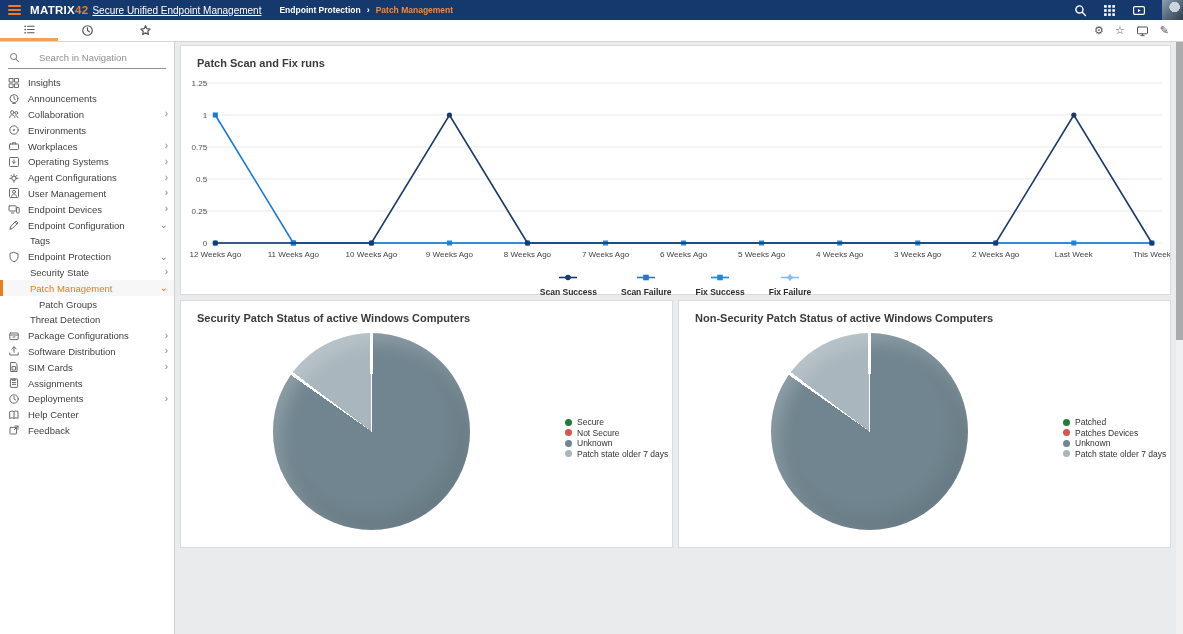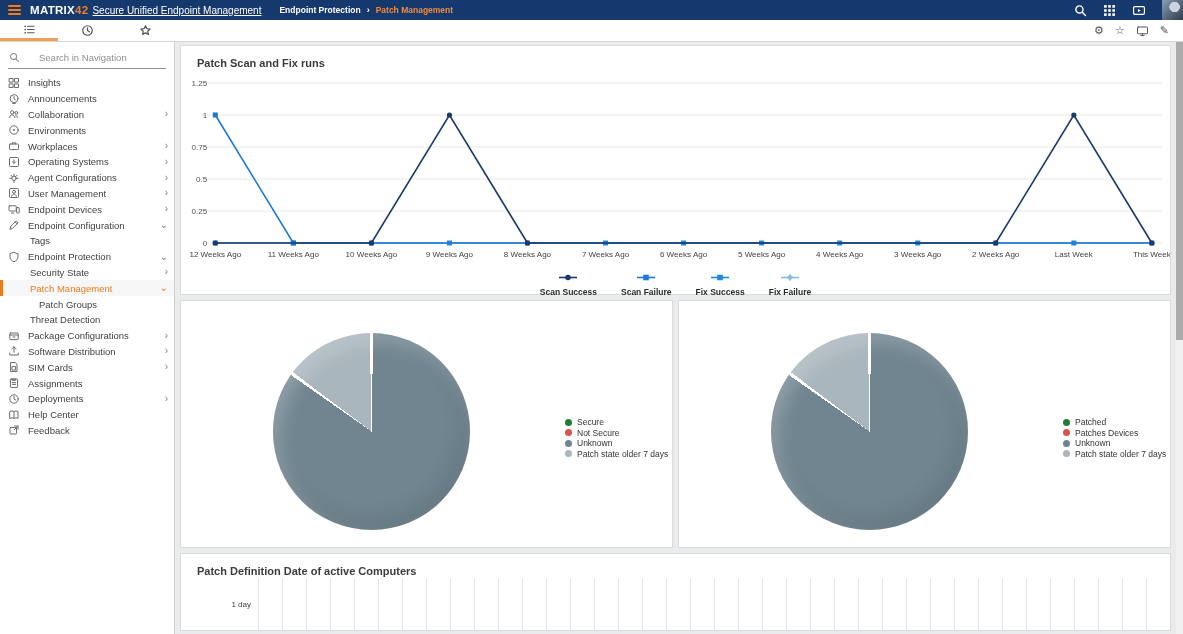--- a/index.html
+++ b/index.html
@@ -458,20 +458,21 @@
               <path d="M9 .8 10.6 3 13 4.5 10.6 6 9 8.2 7.4 6 5 4.5 7.4 3Z" fill="#8abde8"></path>
             </svg>
           </span>
           <span>Fix Failure</span>
         </div>
       </div>
   </div>
 
   <div class="pies-row">
     <div class="panel pie-panel">
+      <div class="panel-title">Security Patch Status of active Windows Computers</div>
       <div class="pie" id="pie-1" style="background: conic-gradient(rgb(255, 255, 255) 0deg, rgb(255, 255, 255) 1deg, rgb(112, 133, 143) 1deg, rgb(112, 133, 143) 305deg, rgb(255, 255, 255) 305deg, rgb(255, 255, 255) 307deg, rgb(169, 182, 189) 307deg, rgb(169, 182, 189) 359deg, rgb(255, 255, 255) 359deg, rgb(255, 255, 255) 360deg);"></div>
       <div class="pie-legend" id="pie-legend-1">
           <div class="pl-item">
             <span class="pl-dot" style="background:#1e7e34"></span>
             <span>Secure</span>
           </div>
           <div class="pl-item">
             <span class="pl-dot" style="background:#d9534f"></span>
             <span>Not Secure</span>
           </div>
@@ -479,20 +480,21 @@
             <span class="pl-dot" style="background:#70858f"></span>
             <span>Unknown</span>
           </div>
           <div class="pl-item">
             <span class="pl-dot" style="background:#a9b6bd"></span>
             <span>Patch state older 7 days</span>
           </div>
         </div>
     </div>
     <div class="panel pie-panel">
+      <div class="panel-title">Non-Security Patch Status of active Windows Computers</div>
       <div class="pie" id="pie-2" style="background: conic-gradient(rgb(255, 255, 255) 0deg, rgb(255, 255, 255) 1deg, rgb(112, 133, 143) 1deg, rgb(112, 133, 143) 305deg, rgb(255, 255, 255) 305deg, rgb(255, 255, 255) 307deg, rgb(169, 182, 189) 307deg, rgb(169, 182, 189) 359deg, rgb(255, 255, 255) 359deg, rgb(255, 255, 255) 360deg);"></div>
       <div class="pie-legend" id="pie-legend-2">
           <div class="pl-item">
             <span class="pl-dot" style="background:#1e7e34"></span>
             <span>Patched</span>
           </div>
           <div class="pl-item">
             <span class="pl-dot" style="background:#d9534f"></span>
             <span>Patches Devices</span>
           </div>
@@ -501,23 +503,18 @@
             <span>Unknown</span>
           </div>
           <div class="pl-item">
             <span class="pl-dot" style="background:#a9b6bd"></span>
             <span>Patch state older 7 days</span>
           </div>
         </div>
     </div>
   </div>
 
-  <div class="panel" id="panel-bars">
-    <div class="panel-title">Patch Definition Date of active Computers</div>
-    <div class="bars-ylabel">1 day</div>
-    <div class="bars-plot"></div>
-  </div>
 
 </div>
 
 <div class="scrollbar">
   <div class="scroll-thumb"></div>
 </div>
 
 </body></html>

